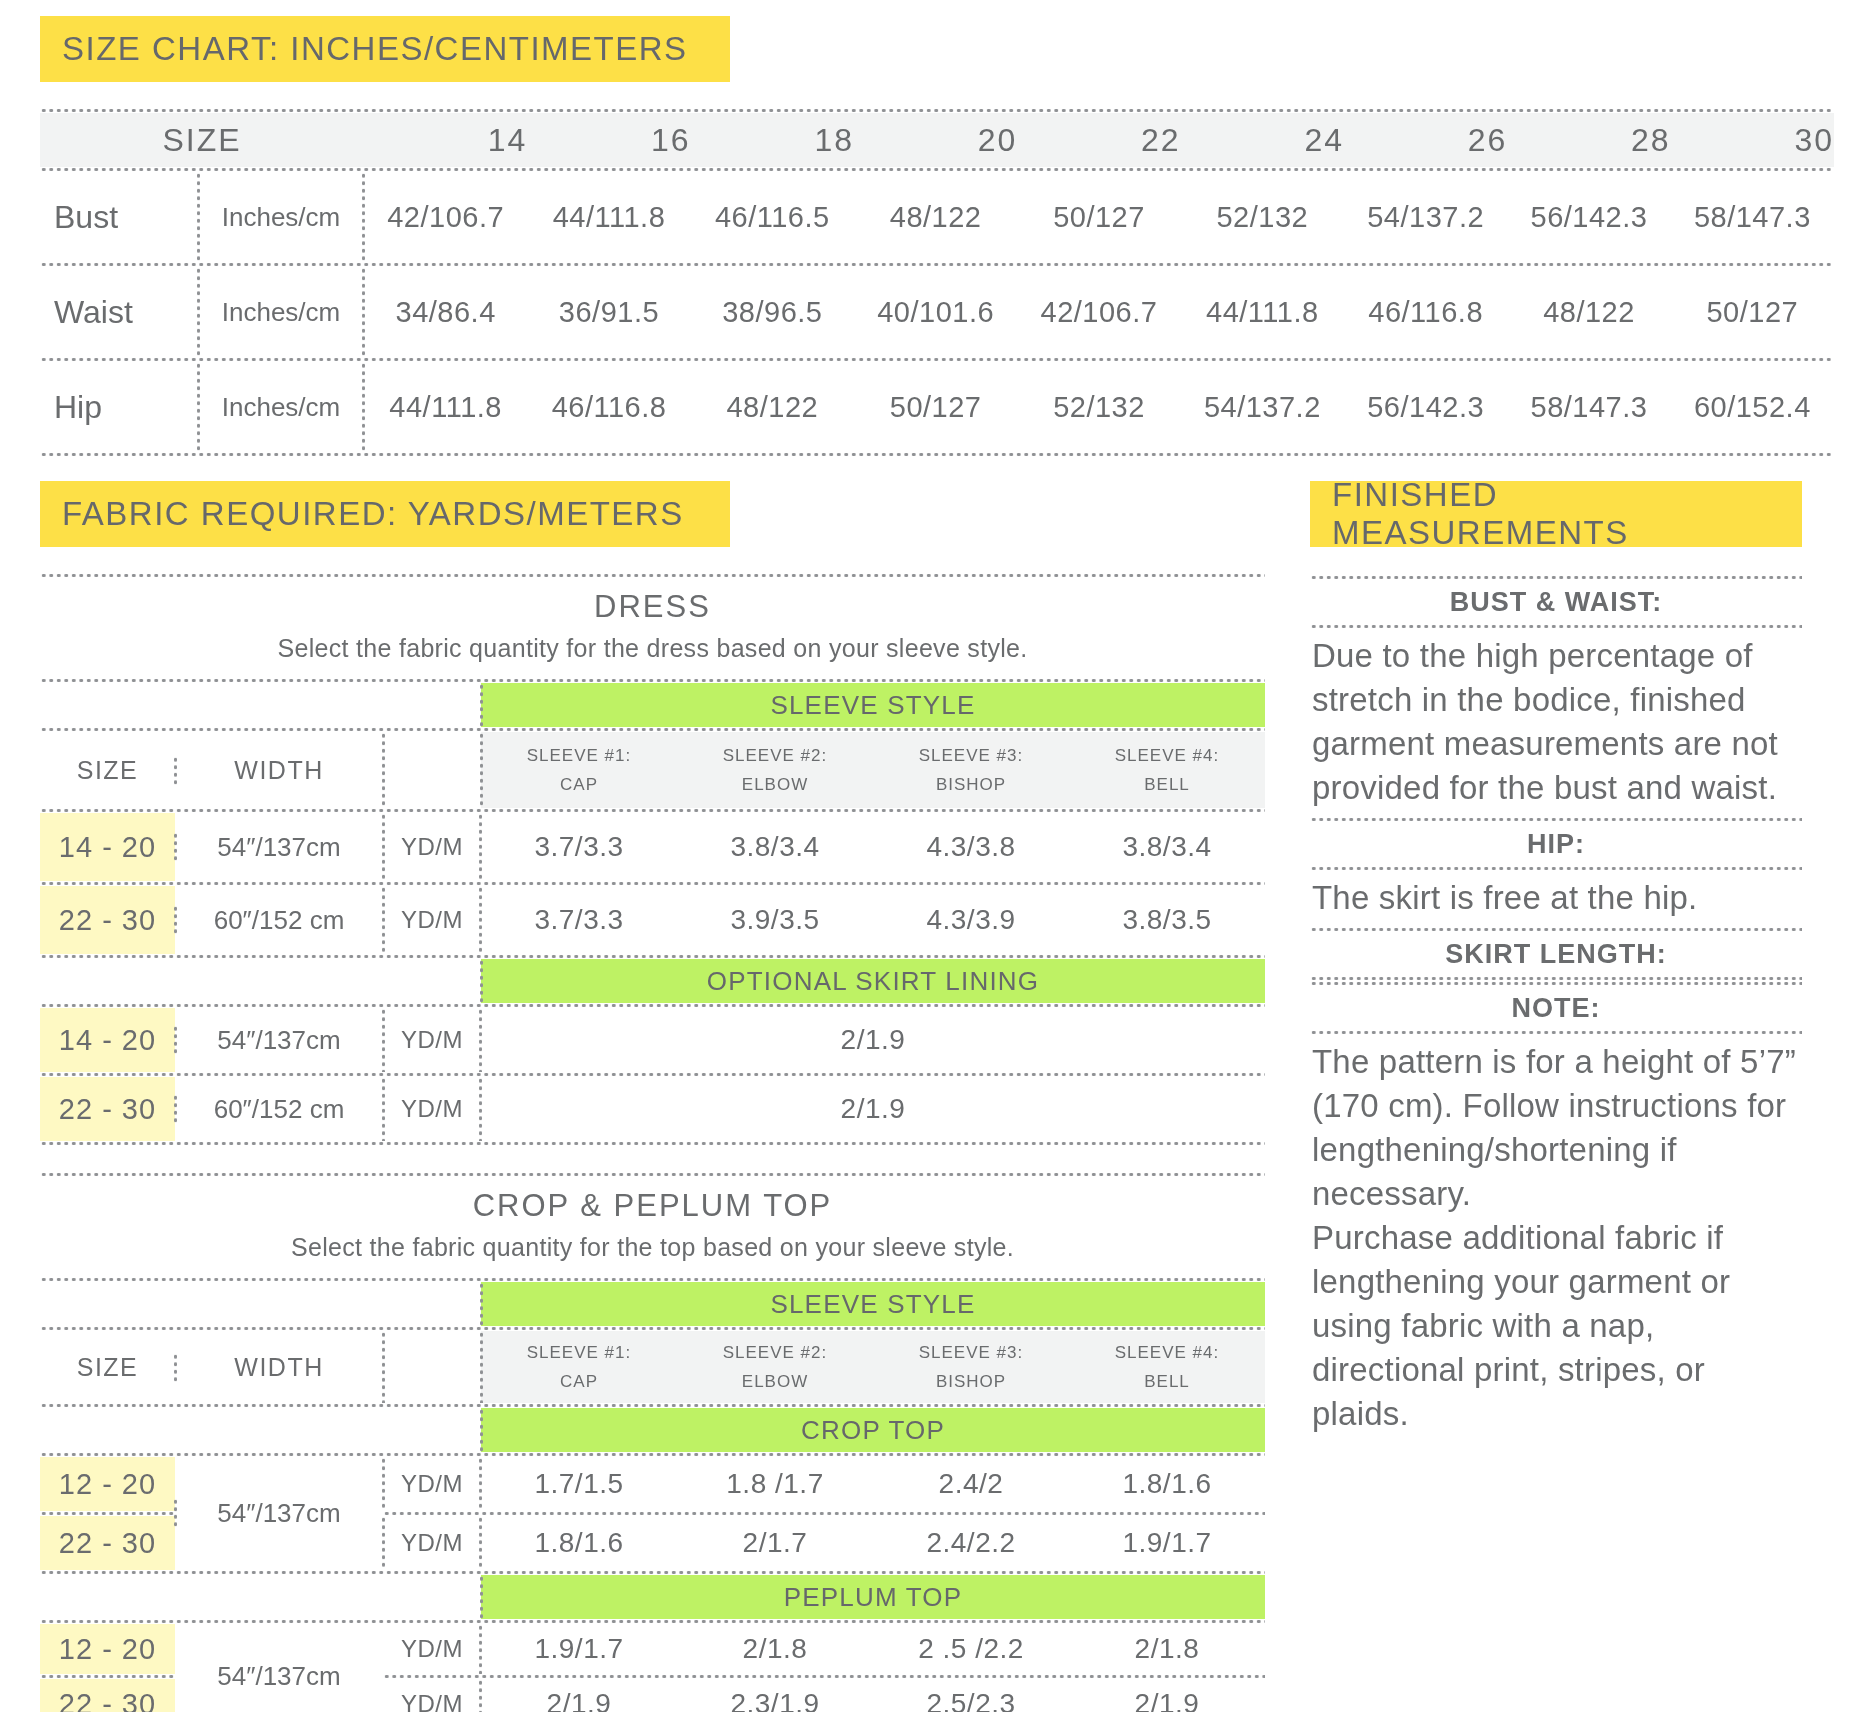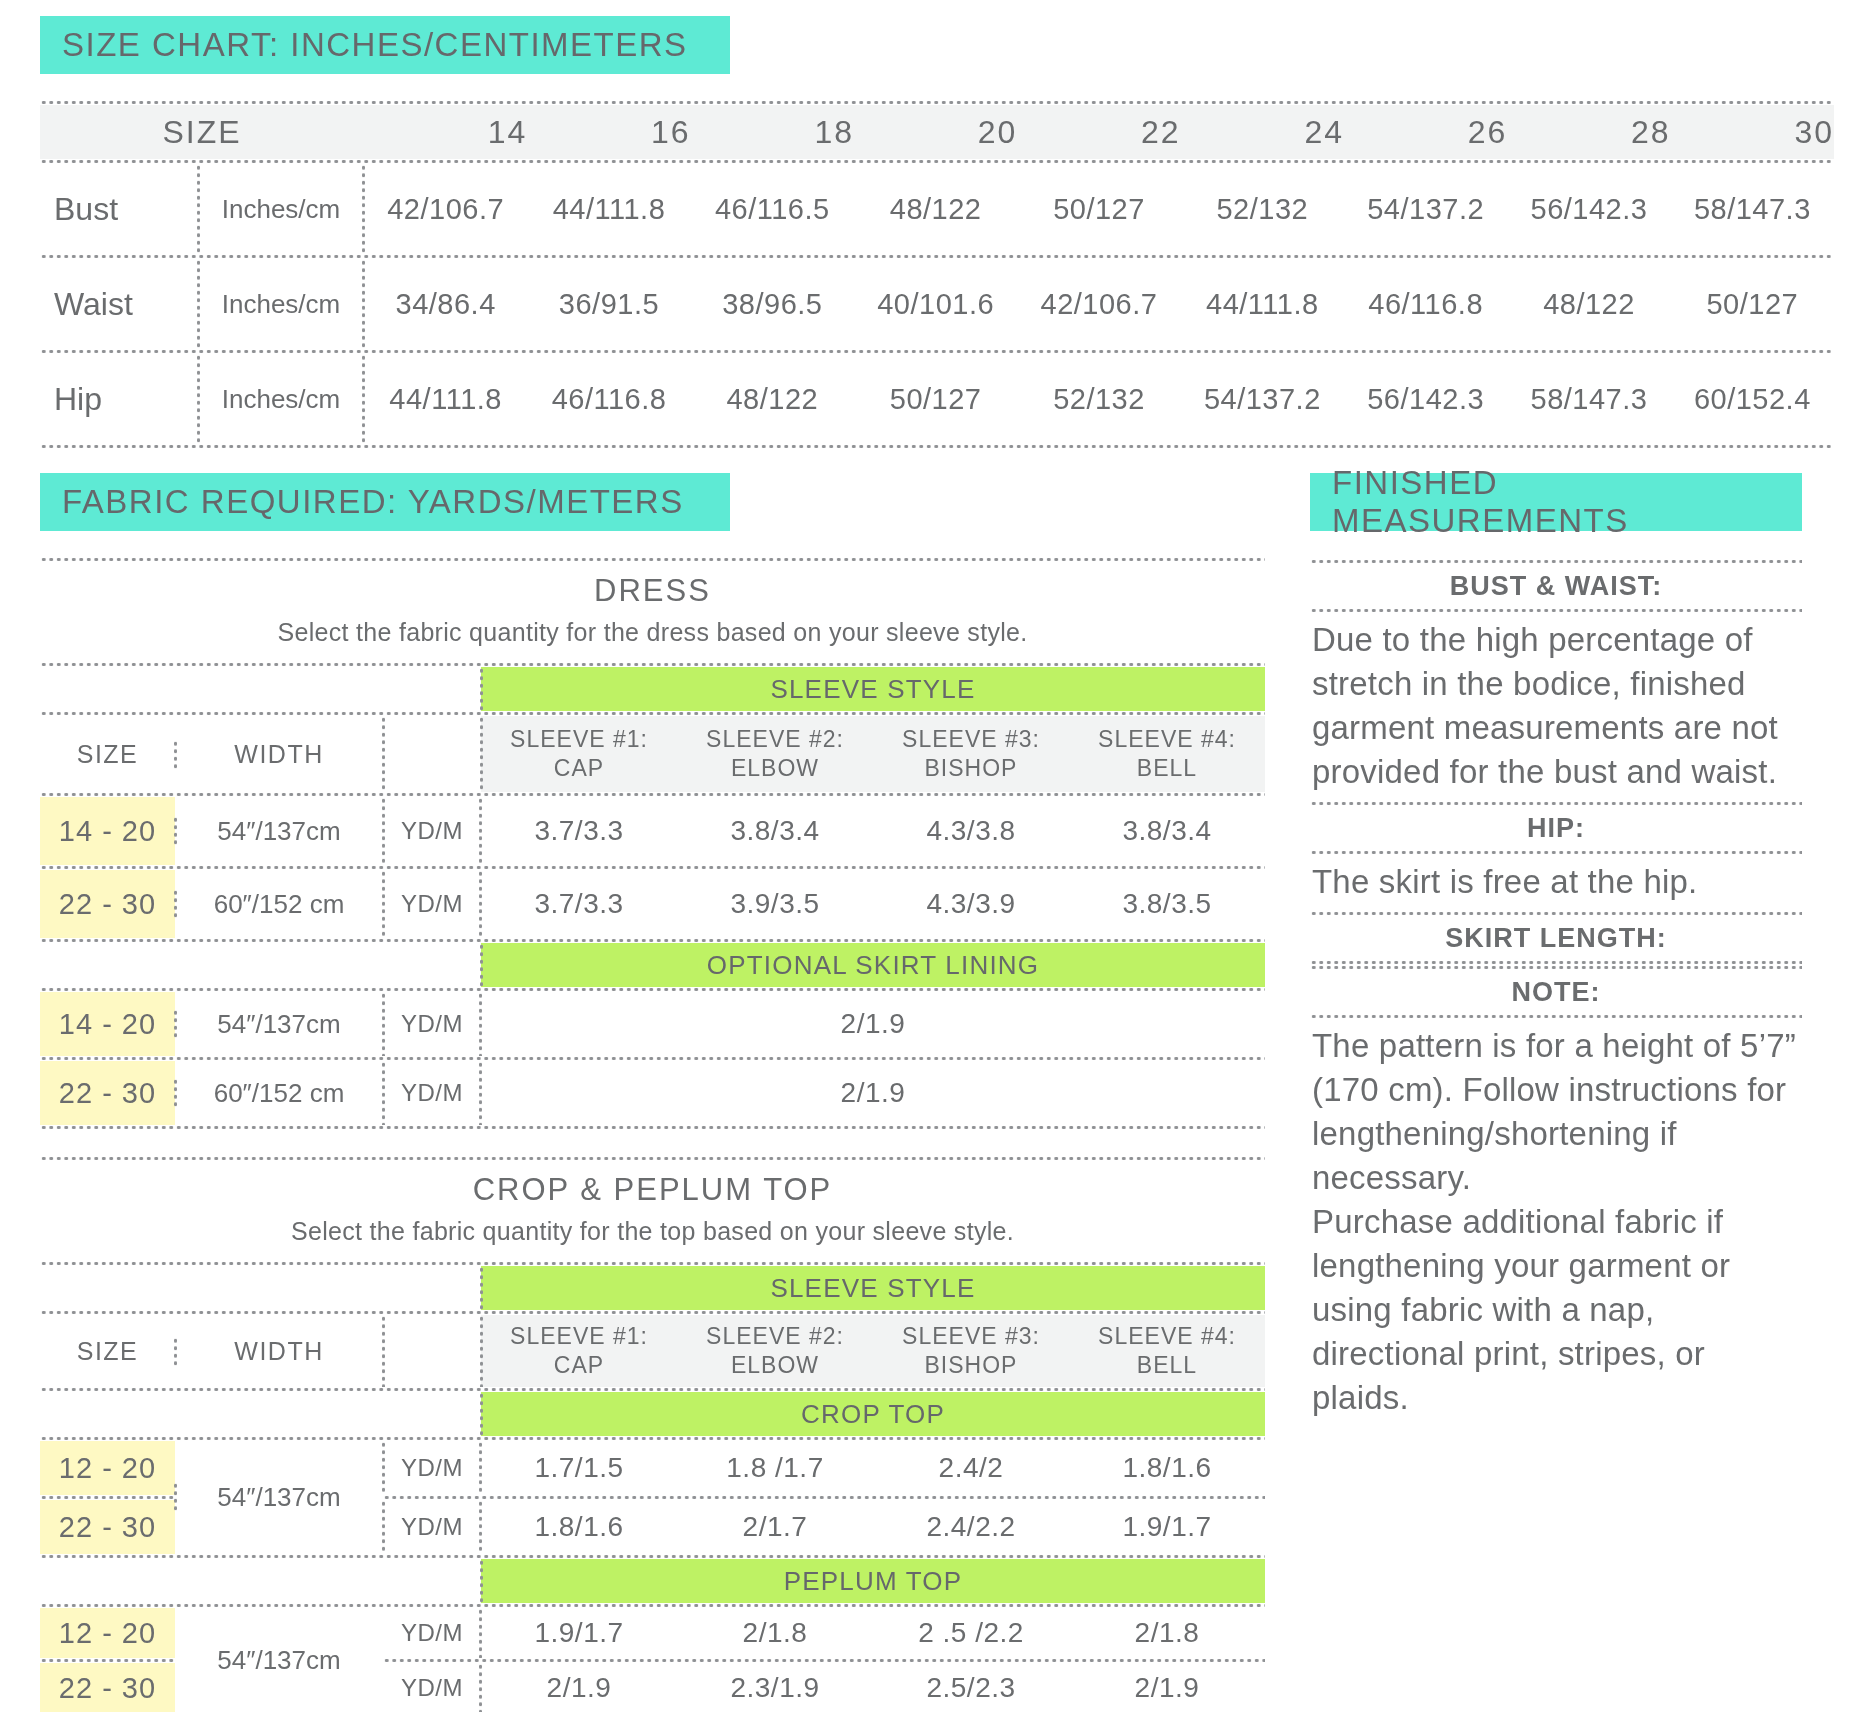--- a/index.html
+++ b/index.html
@@ -28,22 +28,22 @@
     background-size:5px 7.5px;background-repeat:repeat-y;background-position:center top;
   }
   .vr{position:relative;}
   .vr::after{
     content:"";position:absolute;right:-2px;top:0;bottom:0;width:5px;
     background-image:radial-gradient(circle, #8f9194 1.6px, transparent 2px);
     background-size:5px 7.5px;background-repeat:repeat-y;background-position:center top;
   }
   
   .bar{
-    background:#5eead4;color:#66686b;
-    height:58px;display:flex;align-items:center;
+    background:#fde047;color:#66686b;
+    height:66px;display:flex;align-items:center;
     padding:0 22px;box-sizing:border-box;
     font-size:33px;letter-spacing:1.5px;
   }
   .w690{width:690px;}
   
   .sc{width:1794px;margin-top:26px;}
   .sc-row{display:grid;grid-template-columns:158px 166px repeat(9,1fr);align-items:center;}
   .sc-head{height:54px;background:#f2f3f3;}
   .sc-head .sc-size{grid-column:1/3;text-align:center;font-size:32px;letter-spacing:2px;}
   .sc-head .cell{text-align:right;font-size:32px;letter-spacing:2px;}
@@ -61,21 +61,21 @@
   .ftable{margin-top:14px;}
   .frow{display:grid;grid-template-columns:135px 208px 98px repeat(4,1fr);align-items:center;}
   .band{grid-column:4/8;background:#bef264;color:#66686b;height:100%;
         display:flex;align-items:center;justify-content:center;
         font-size:26px;letter-spacing:1.2px;}
   .band-row{height:44px;}
   .hrow-dress{height:76px;}
   .hrow-crop{height:72px;}
   .collab{font-size:25px;letter-spacing:1.5px;text-align:center;}
   .slhead{background:#f2f3f3;height:100%;display:flex;flex-direction:column;
-          align-items:center;justify-content:center;font-size:23px;letter-spacing:1px;line-height:29px;}
+          align-items:center;justify-content:center;font-size:17px;letter-spacing:1px;line-height:29px;}
   .drow{height:68px;}
   .lrow{height:64px;}
   .sizecell{background:#fef9c3;height:100%;display:flex;align-items:center;justify-content:center;
             font-size:29px;letter-spacing:1px;}
   .widthcell{font-size:26px;text-align:center;}
   .unitcell{font-size:24px;text-align:center;letter-spacing:0.5px;height:100%;display:flex;align-items:center;justify-content:center;}
   .valcell{font-size:28px;text-align:center;letter-spacing:0.5px;}
   .spanval{grid-column:4/8;font-size:28px;text-align:center;letter-spacing:0.5px;}
   .pair{grid-template-rows:54px 5px 54px;}
   .pair-p{grid-template-rows:50px 5px 50px;}

